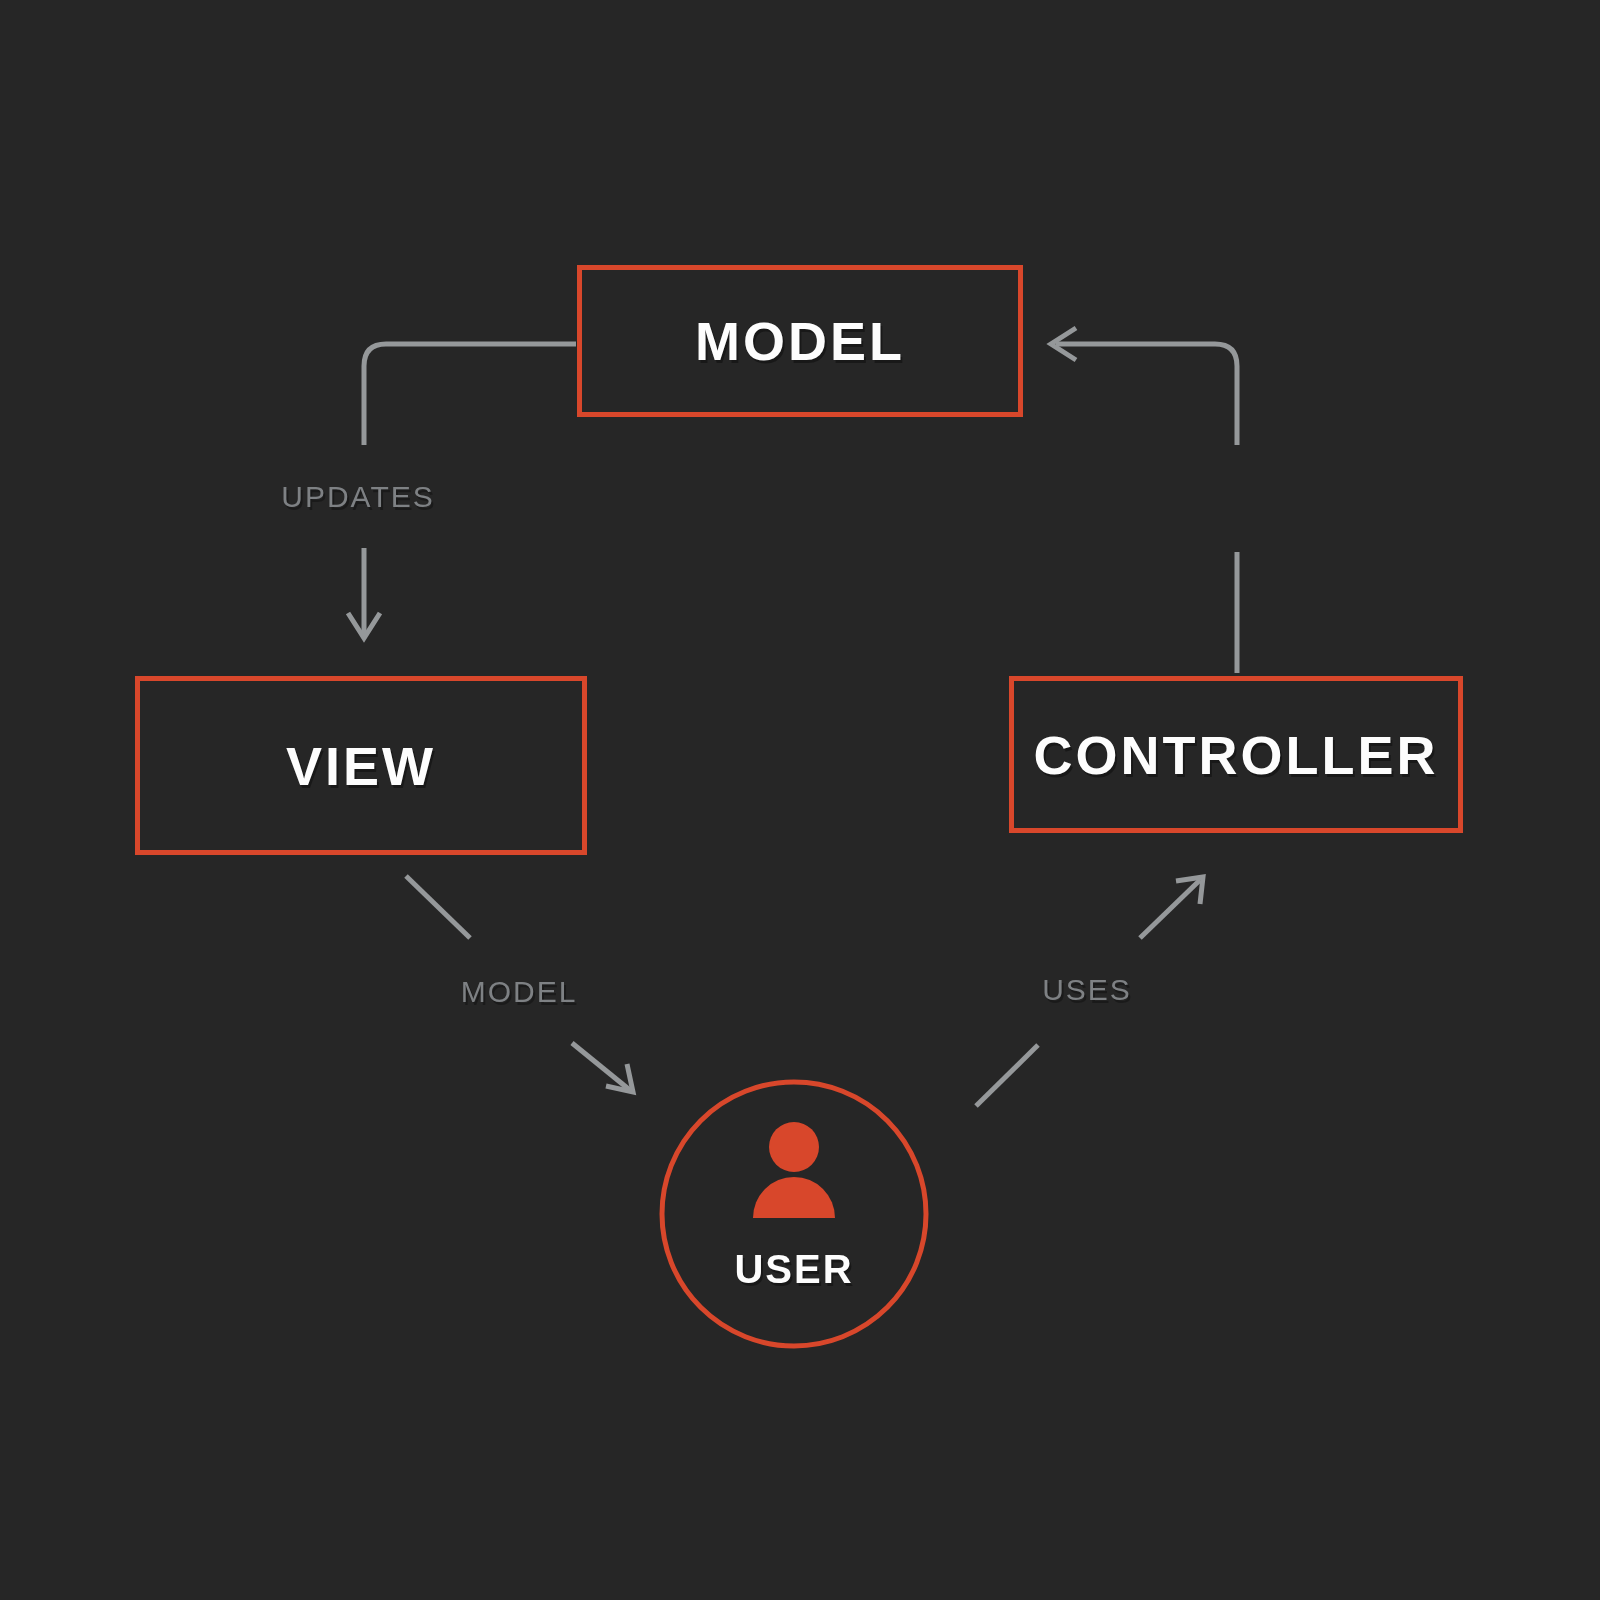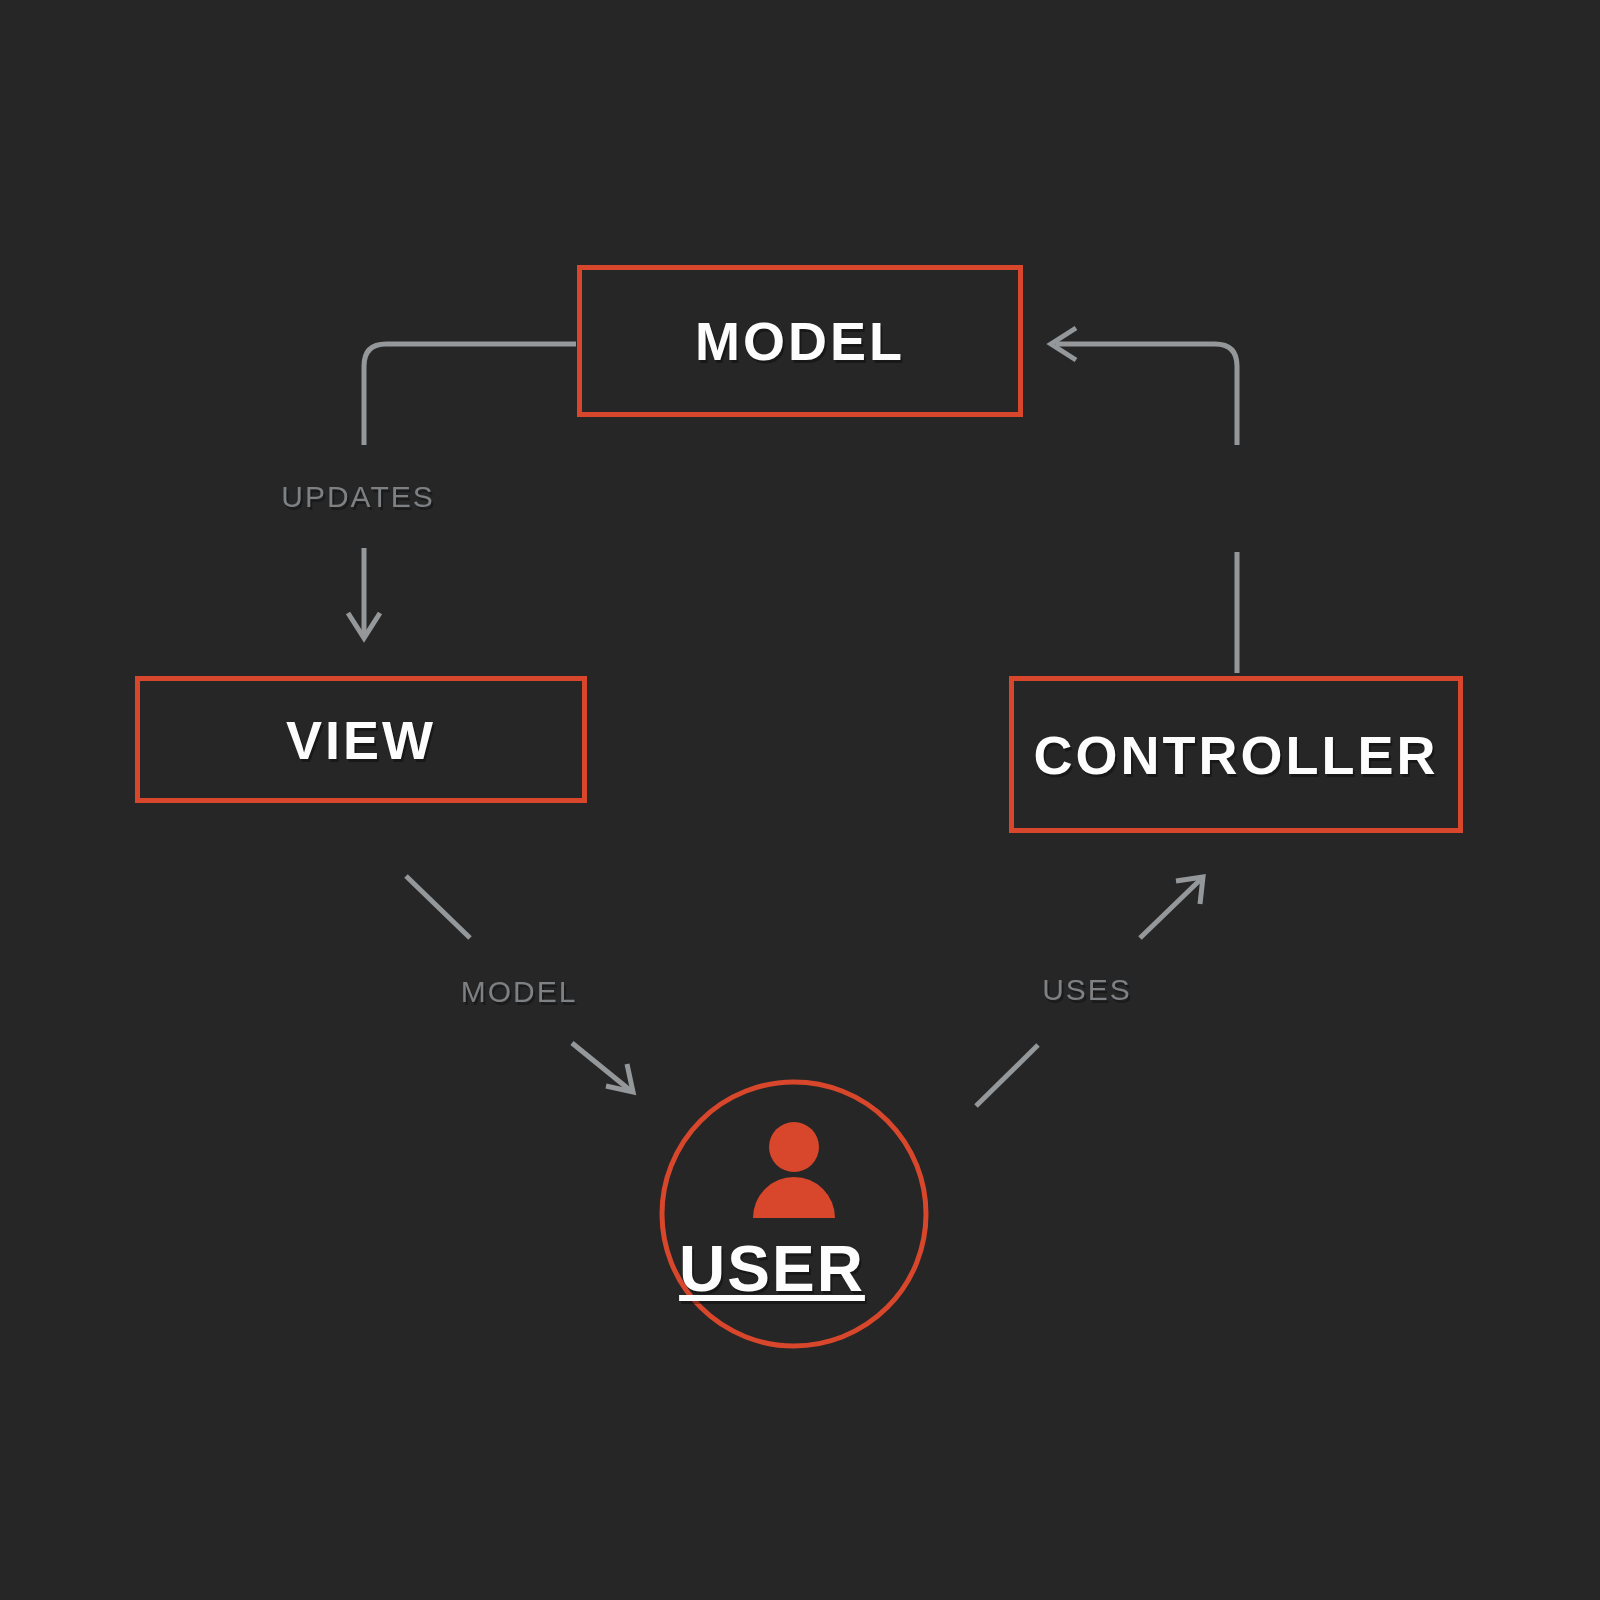--- a/index.html
+++ b/index.html
@@ -29,42 +29,41 @@
   .node {
     position: absolute;
     border: 5px solid var(--accent);
     display: flex; align-items: center; justify-content: center;
     color: var(--node-text);
     font-size: 54px; font-weight: 700; letter-spacing: 3px;
     text-shadow: 2px 3px 0 rgba(0,0,0,0.35);
     background: transparent;
   }
   .node.model      { left: 577px; top: 265px; width: 446px; height: 152px; }
-  .node.view       { left: 135px; top: 676px; width: 452px; height: 127px; }
+  .node.view       { left: 135px; top: 676px; width: 452px; height: 179px; }
   .node.controller { left: 1009px; top: 676px; width: 454px; height: 157px; text-align: center; }
   .edge-label {
     position: absolute;
     transform: translate(-50%, -50%);
     color: var(--edge-label);
     font-size: 30px; font-weight: 400; letter-spacing: 2px;
     text-shadow: 2px 3px 0 rgba(0,0,0,0.3);
     white-space: nowrap;
   }
   .edge-label.updates     { left: 358px;  top: 497px; }
   .edge-label.manipulates { left: 1237px; top: 496px; }
   .edge-label.sees        { left: 519px;  top: 992px; }
   .edge-label.uses        { left: 1087px; top: 990px; }
   .user-label {
     position: absolute;
-    left: 772px; top: 1269px;
+    left: 794px; top: 1269px;
     transform: translate(-50%, -50%);
     color: var(--node-text);
-    font-size: 64px; font-weight: 700; letter-spacing: 2px;
+    font-size: 40px; font-weight: 700; letter-spacing: 2px;
     text-shadow: 2px 3px 0 rgba(0,0,0,0.35);
-    text-decoration: underline;
   }
 </style>
 </head>
 <body>
 
 <div class="stage">
 
   <svg class="canvas" viewBox="0 0 1600 1600" fill="none" stroke="var(--arrow)" stroke-width="5" stroke-linecap="butt" stroke-linejoin="miter">
 
     <g>

